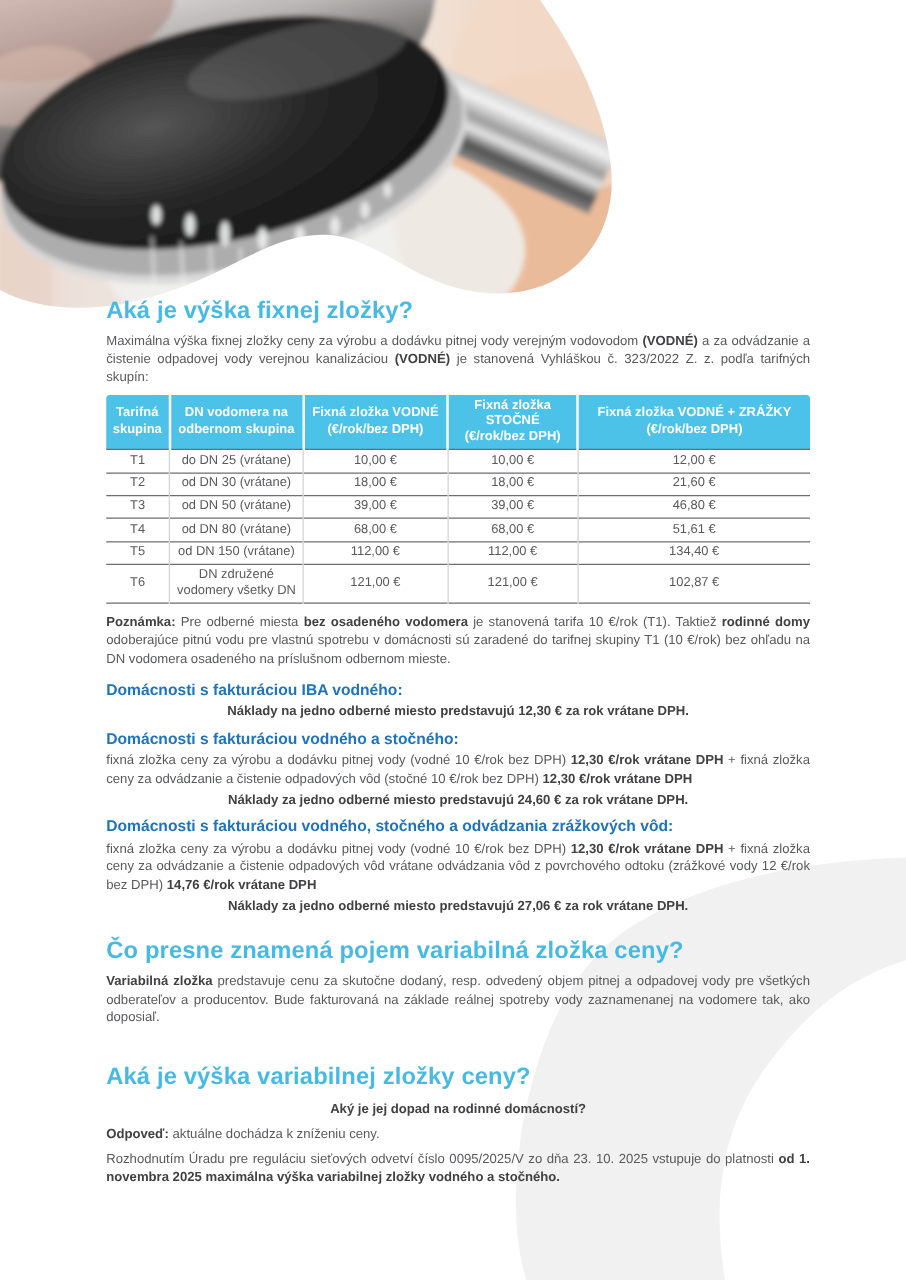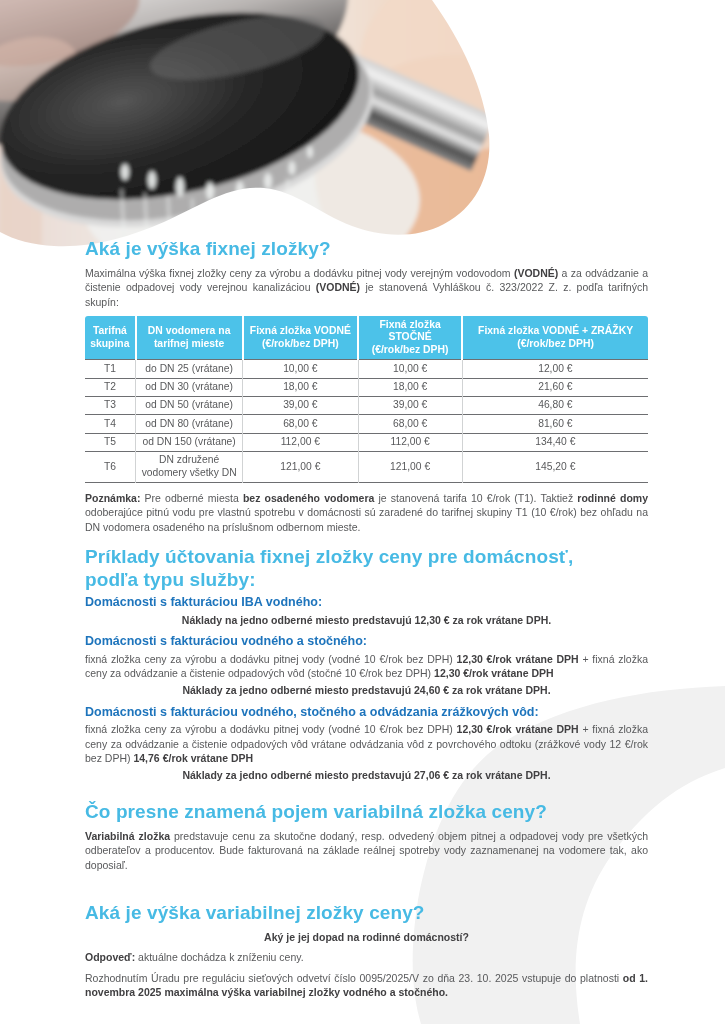--- a/index.html
+++ b/index.html
@@ -162,21 +162,21 @@
       <colgroup>
         <col style="width:9%">
           <col style="width:19%">
           <col style="width:20.5%">
         <col style="width:18.5%">
           <col style="width:33%">
       </colgroup>
       <thead>
         <tr id="tariffHead">
             <th>Tarifná skupina</th>
-            <th>DN vodomera na tarifnej mieste</th>
+            <th>DN vodomera na odbernom skupina</th>
             <th>Fixná zložka VODNÉ (€/rok/bez DPH)</th>
             <th>Fixná zložka STOČNÉ (€/rok/bez DPH)</th>
             <th>Fixná zložka VODNÉ + ZRÁŽKY (€/rok/bez DPH)</th>
           </tr>
       </thead>
       <tbody id="tariffBody">
           <tr>
             <td>T1</td>
             <td>do DN 25 (vrátane)</td>
             <td>10,00 €</td>
@@ -195,43 +195,41 @@
             <td>od DN 50 (vrátane)</td>
             <td>39,00 €</td>
             <td>39,00 €</td>
             <td>46,80 €</td>
           </tr>
           <tr>
             <td>T4</td>
             <td>od DN 80 (vrátane)</td>
             <td>68,00 €</td>
             <td>68,00 €</td>
-            <td>81,60 €</td>
+            <td>51,61 €</td>
           </tr>
           <tr>
             <td>T5</td>
             <td>od DN 150 (vrátane)</td>
             <td>112,00 €</td>
             <td>112,00 €</td>
             <td>134,40 €</td>
           </tr>
           <tr>
             <td>T6</td>
             <td>DN združené vodomery všetky DN</td>
             <td>121,00 €</td>
             <td>121,00 €</td>
-            <td>145,20 €</td>
+            <td>102,87 €</td>
           </tr>
         </tbody>
     </table>
 
     <p class="para note"><b>Poznámka:</b><span> Pre odberné miesta </span><b>bez osadeného vodomera</b><span> je stanovená tarifa 10 €/rok (T1). Taktiež </span><b>rodinné domy</b><span> odoberajúce pitnú vodu pre vlastnú spotrebu v domácnosti sú zaradené do tarifnej skupiny T1 (10 €/rok) bez ohľadu na DN vodomera osadeného na príslušnom odbernom mieste.</span></p>
 
-    <h1 class="mb-h2">Príklady účtovania fixnej zložky ceny pre domácnosť,
-podľa typu služby:</h1>
 
     <div class="example">
       <h3>Domácnosti s fakturáciou IBA vodného:</h3>
       <p class="sum">Náklady na jedno odberné miesto predstavujú 12,30 € za rok vrátane DPH.</p>
     </div>
 
     <div class="example">
       <h3>Domácnosti s fakturáciou vodného a stočného:</h3>
       <p class="para ex-body"><span>fixná zložka ceny za výrobu a dodávku pitnej vody (vodné 10 €/rok bez DPH) </span><b>12,30 €/rok vrátane DPH</b><span> + fixná zložka ceny za odvádzanie a čistenie odpadových vôd (stočné 10 €/rok bez DPH) </span><b>12,30 €/rok vrátane DPH</b></p>
       <p class="sum">Náklady za jedno odberné miesto predstavujú 24,60 € za rok vrátane DPH.</p>

